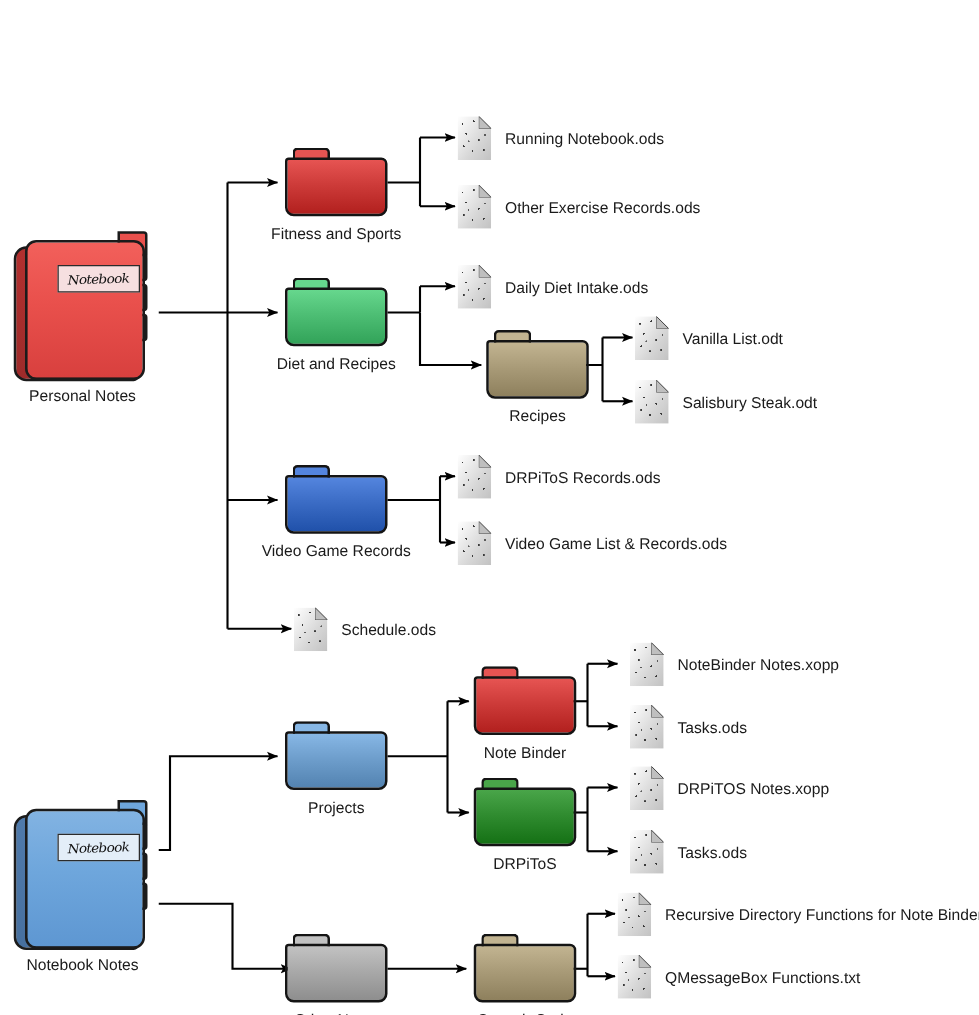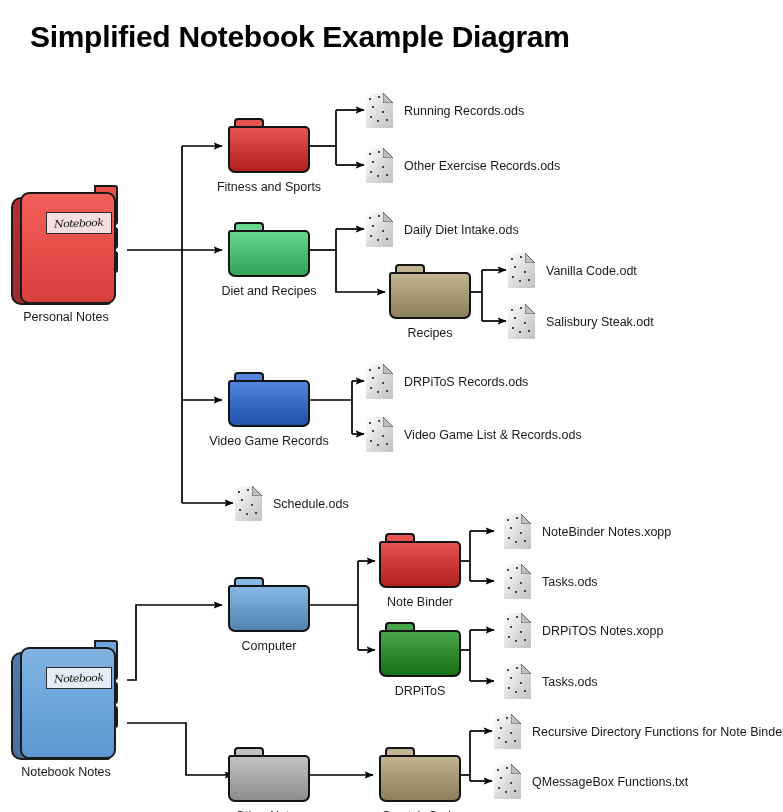--- a/index.html
+++ b/index.html
@@ -209,21 +209,20 @@
     white-space: nowrap;
     font-size: 12.5px;
     color: #1a1a1a;
   }
 </style>
 </head>
 <body>
 
 <div id="canvas">
 
-  <div class="diagram-title">Simplified Notebook Example Diagram</div>
 
   <svg class="wire-layer" viewBox="0 0 783 812" width="783" height="812">
     <defs>
       <marker id="arrow" markerWidth="9" markerHeight="8" refX="8.4" refY="4" orient="auto" markerUnits="userSpaceOnUse">
         <path d="M0,0.4 L9,4 L0,7.6 L1.9,4 Z" fill="#000000"></path>
       </marker>
     </defs>
 
     <path class="wire" d="M127,250 L182,250" marker-end="none"></path>
     <path class="wire" d="M182,146 L182,503"></path>
@@ -344,21 +343,21 @@
       <div class="fd-body" style="background: linear-gradient(rgb(84, 133, 222) 0%, rgb(58, 107, 196) 48%, rgb(32, 81, 170) 100%);"></div>
     </div>
     <div class="node-caption" style="top:62px;">Video Game Records</div>
   </div>
 
   <div class="node" style="left:228px; top:577px;">
     <div class="folder">
       <div class="fd-tab" style="background: rgb(135, 183, 229);"></div>
       <div class="fd-body" style="background: linear-gradient(rgb(135, 183, 229) 0%, rgb(109, 157, 203) 48%, rgb(83, 131, 177) 100%);"></div>
     </div>
-    <div class="node-caption" style="top:62px;">Computer</div>
+    <div class="node-caption" style="top:62px;">Projects</div>
   </div>
 
   <div class="node" style="left:379px; top:533px;">
     <div class="folder">
       <div class="fd-tab" style="background: rgb(230, 84, 82);"></div>
       <div class="fd-body" style="background: linear-gradient(rgb(230, 84, 82) 0%, rgb(204, 58, 56) 48%, rgb(178, 32, 30) 100%);"></div>
     </div>
     <div class="node-caption" style="top:62px;">Note Binder</div>
   </div>
 
@@ -388,21 +387,21 @@
 
   <div class="node" style="left:366px; top:93px;">
     <div class="file">
       <div class="file-body"></div>
       <div class="file-fold">
         <svg width="10" height="10" viewBox="0 0 10 10">
             <path d="M0,0 L10,10 L0,10 Z" transform="translate(0,0)" fill="#bfbfbf" stroke="#4a4a4a" stroke-width="0.8"></path>
           </svg>
       </div>
     </div>
-    <div class="file-label">Running Records.ods</div>
+    <div class="file-label">Running Notebook.ods</div>
   </div>
 
   <div class="node" style="left:366px; top:148px;">
     <div class="file">
       <div class="file-body"></div>
       <div class="file-fold">
         <svg width="10" height="10" viewBox="0 0 10 10">
             <path d="M0,0 L10,10 L0,10 Z" fill="#bfbfbf" stroke="#4a4a4a" stroke-width="0.8"></path>
           </svg>
       </div>
@@ -424,21 +423,21 @@
 
   <div class="node" style="left:508px; top:253px;">
     <div class="file">
       <div class="file-body"></div>
       <div class="file-fold">
         <svg width="10" height="10" viewBox="0 0 10 10">
             <path d="M0,0 L10,10 L0,10 Z" fill="#bfbfbf" stroke="#4a4a4a" stroke-width="0.8"></path>
           </svg>
       </div>
     </div>
-    <div class="file-label">Vanilla Code.odt</div>
+    <div class="file-label">Vanilla List.odt</div>
   </div>
 
   <div class="node" style="left:508px; top:304px;">
     <div class="file">
       <div class="file-body"></div>
       <div class="file-fold">
         <svg width="10" height="10" viewBox="0 0 10 10">
             <path d="M0,0 L10,10 L0,10 Z" fill="#bfbfbf" stroke="#4a4a4a" stroke-width="0.8"></path>
           </svg>
       </div>

